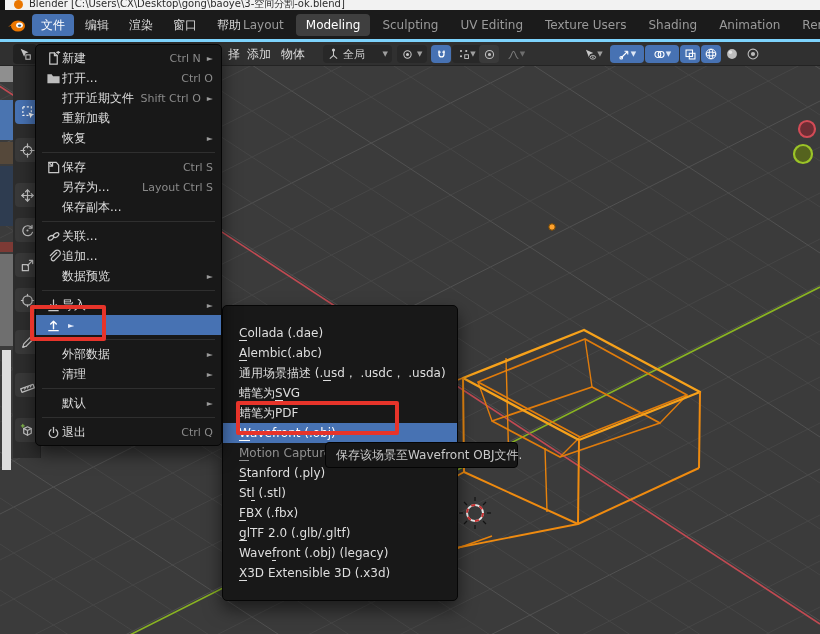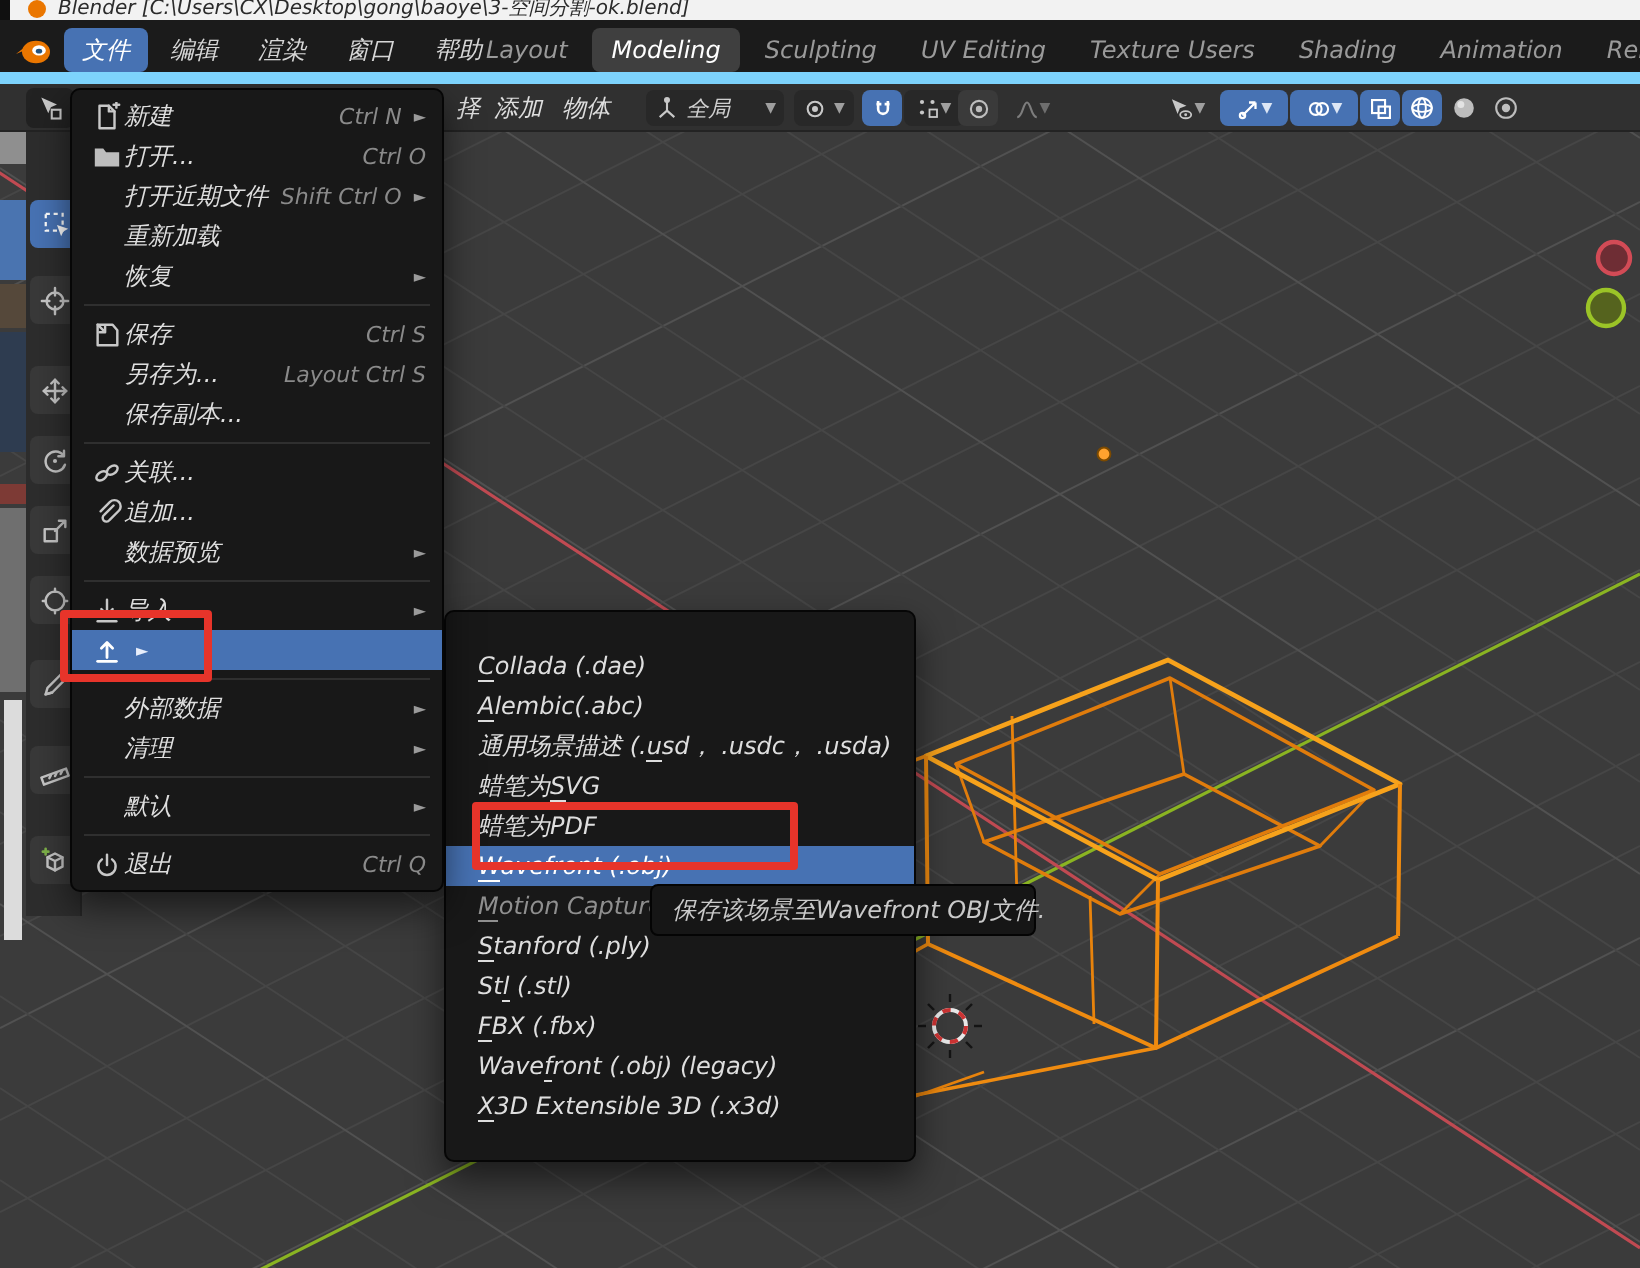--- a/index.html
+++ b/index.html
@@ -1,25 +1,25 @@
 <!DOCTYPE html>
 <html><head>
 <meta charset="utf-8">
 <style>
   html,body{margin:0;padding:0;background:#222;}
   *{box-sizing:border-box;font-family:"DejaVu Sans",sans-serif;}
-  #app{position:relative;width:820px;height:634px;overflow:hidden;background:#c2410c;font-style:italic;}
+  #app{position:relative;width:820px;height:634px;overflow:hidden;background:#c2410c;}
   .abs{position:absolute;}
   
   #titlebar{left:0;top:0;width:820px;height:10px;background:#f2f2f2;overflow:hidden;z-index:40;}
   #titlebar .tb-inner{position:absolute;left:14px;top:-3px;height:14px;display:flex;align-items:center;gap:6px;}
   #titlebar .logo-dot{width:9px;height:9px;border-radius:50%;background:#ea7600;}
   #titlebar span{font-size:10px;color:#2b2b2b;white-space:nowrap;}
   #win-edge{left:0;top:0;width:5px;height:10px;background:#101010;z-index:41;}
-  #topbar{left:0;top:10px;width:820px;height:32px;background:#1b1b1b;z-index:38;border-bottom:6px solid #7dd3fc;}
+  #topbar{left:0;top:10px;width:820px;height:32px;background:#1b1b1b;z-index:38;border-bottom:3px solid #7dd3fc;}
   .blender-logo{position:absolute;left:7px;top:7px;width:20px;height:18px;}
   .menu-row{position:absolute;left:32px;top:4px;display:flex;gap:2px;}
   .mi{padding:3px 9px;font-size:12px;color:#d6d6d6;border-radius:4px;line-height:16px;}
   .mi.active{background:#4772b3;color:#fff;}
   #tabs{position:absolute;left:233px;top:4px;display:flex;align-items:center;gap:2px;white-space:nowrap;}
   .tab{padding:3px 10px;font-size:12px;color:#9a9a9a;border-radius:4px;line-height:16px;}
   .tab.active{background:#3f3f3f;color:#fff;}
   
   #vp-header{left:0;top:42px;width:820px;height:24px;background:#303030;z-index:12;border-bottom:1px solid #232323;}
   #editor-type-btn{position:absolute;left:13px;top:2px;width:24px;height:20px;background:#222;border-radius:4px;display:flex;align-items:center;justify-content:center;}
@@ -526,20 +526,23 @@
       <div class="sm-row">
         <span class="lbl"><span class="u">S</span>tanford (.ply)</span>
       </div>
       <div class="sm-row">
         <span class="lbl">St<span class="u">l</span> (.stl)</span>
       </div>
       <div class="sm-row">
         <span class="lbl"><span class="u">F</span>BX (.fbx)</span>
       </div>
       <div class="sm-row">
+        <span class="lbl"><span class="u">g</span>lTF 2.0 (.glb/.gltf)</span>
+      </div>
+      <div class="sm-row">
         <span class="lbl">Wave<span class="u">f</span>ront (.obj) (legacy)</span>
       </div>
       <div class="sm-row">
         <span class="lbl"><span class="u">X</span>3D Extensible 3D (.x3d)</span>
       </div>
     </div>
 
 <div class="abs" id="tooltip">
   <span>保存该场景至Wavefront OBJ文件.</span>
 </div>

